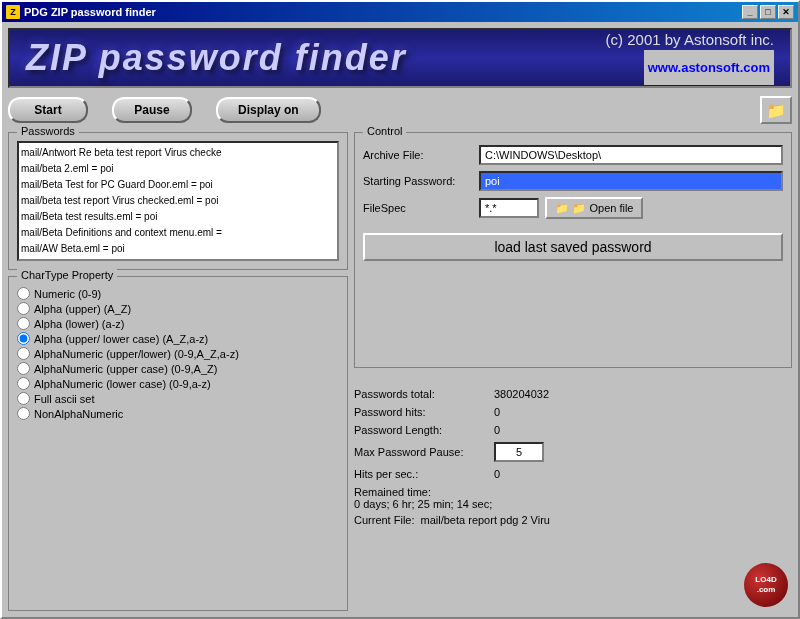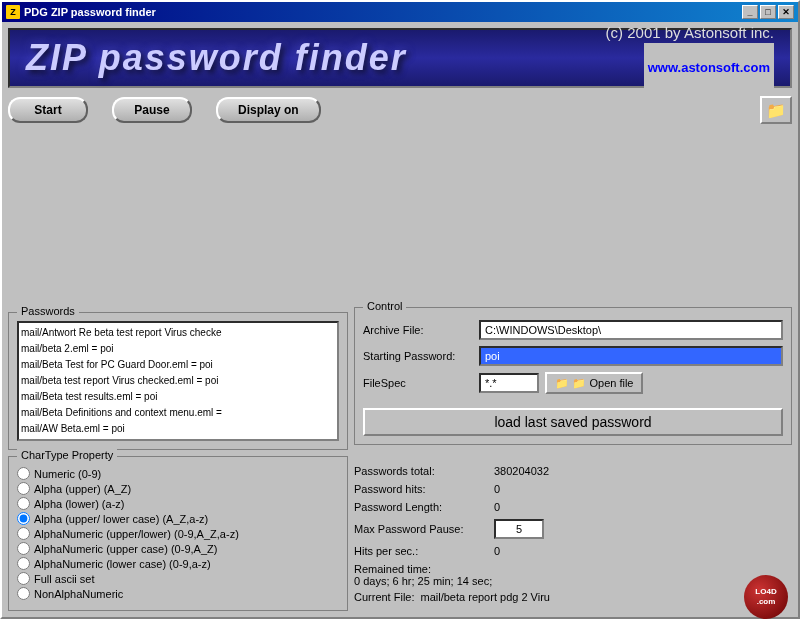--- a/index.html
+++ b/index.html
@@ -114,21 +114,21 @@
     .banner-copyright {
       color: #dddddd;
       font-size: 15px;
     }
 
     .banner-url {
       color: #0000ff;
       font-size: 13px;
       font-weight: bold;
       background: #c0c0c0;
-      padding: 17px 4px;
+      padding: 10px 4px;
     }
 
     .toolbar {
       display: flex;
       align-items: center;
       gap: 24px;
       padding: 4px 0;
     }
 
     .toolbar-btn {
@@ -161,21 +161,20 @@
       align-items: center;
       justify-content: center;
       cursor: pointer;
       font-size: 16px;
     }
 
     .main-panels {
       display: flex;
       gap: 6px;
       flex: 1;
-      align-items: flex-end;
     }
 
     .left-panel {
       display: flex;
       flex-direction: column;
       gap: 6px;
       width: 340px;
       flex-shrink: 0;
     }
 
@@ -505,16 +504,16 @@
           </div>
           <div class="current-file">
             <span>Current File:</span>
             <span>mail/beta report pdg 2 Viru</span>
           </div>
         </div>
       </div>
     </div>
   </div>
 
-  <div style="position: absolute; bottom: 0; right: 12px; display: flex; align-items: flex-start; gap: 0;">
+  <div style="position: absolute; bottom: 12px; right: 12px; display: flex; align-items: flex-start; gap: 0;">
     <div style="width: 44px; height: 44px; border-radius: 50%; background: radial-gradient(circle at 35% 35%, #cc3333, #660000); display: flex; align-items: center; justify-content: center; color: white; font-size: 8px; font-weight: bold; text-align: center; line-height: 1.2;">LO4D<br>.com</div>
   </div>
 </div>
 
 </body></html>

